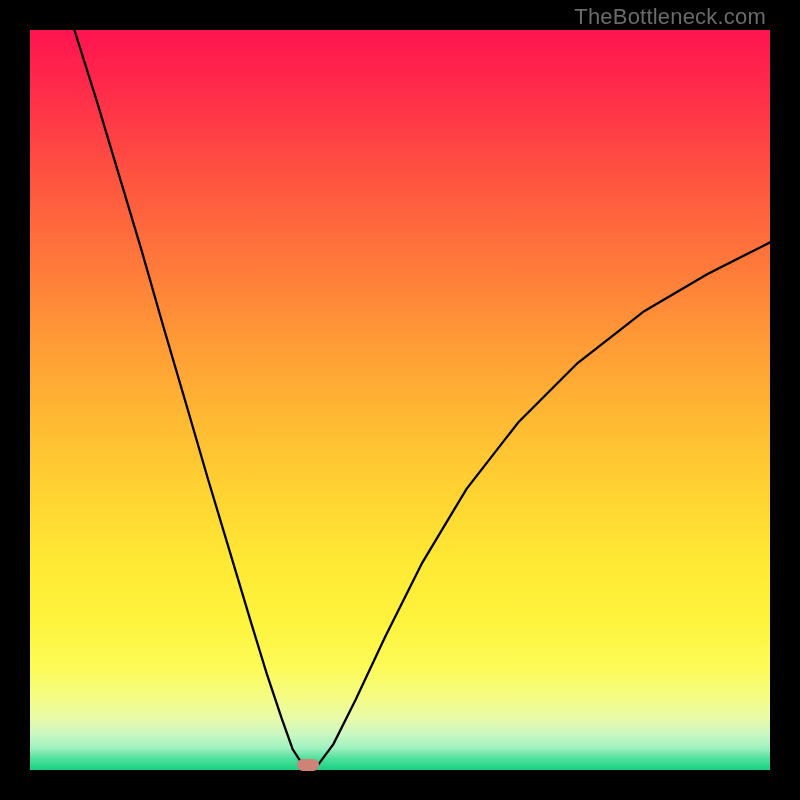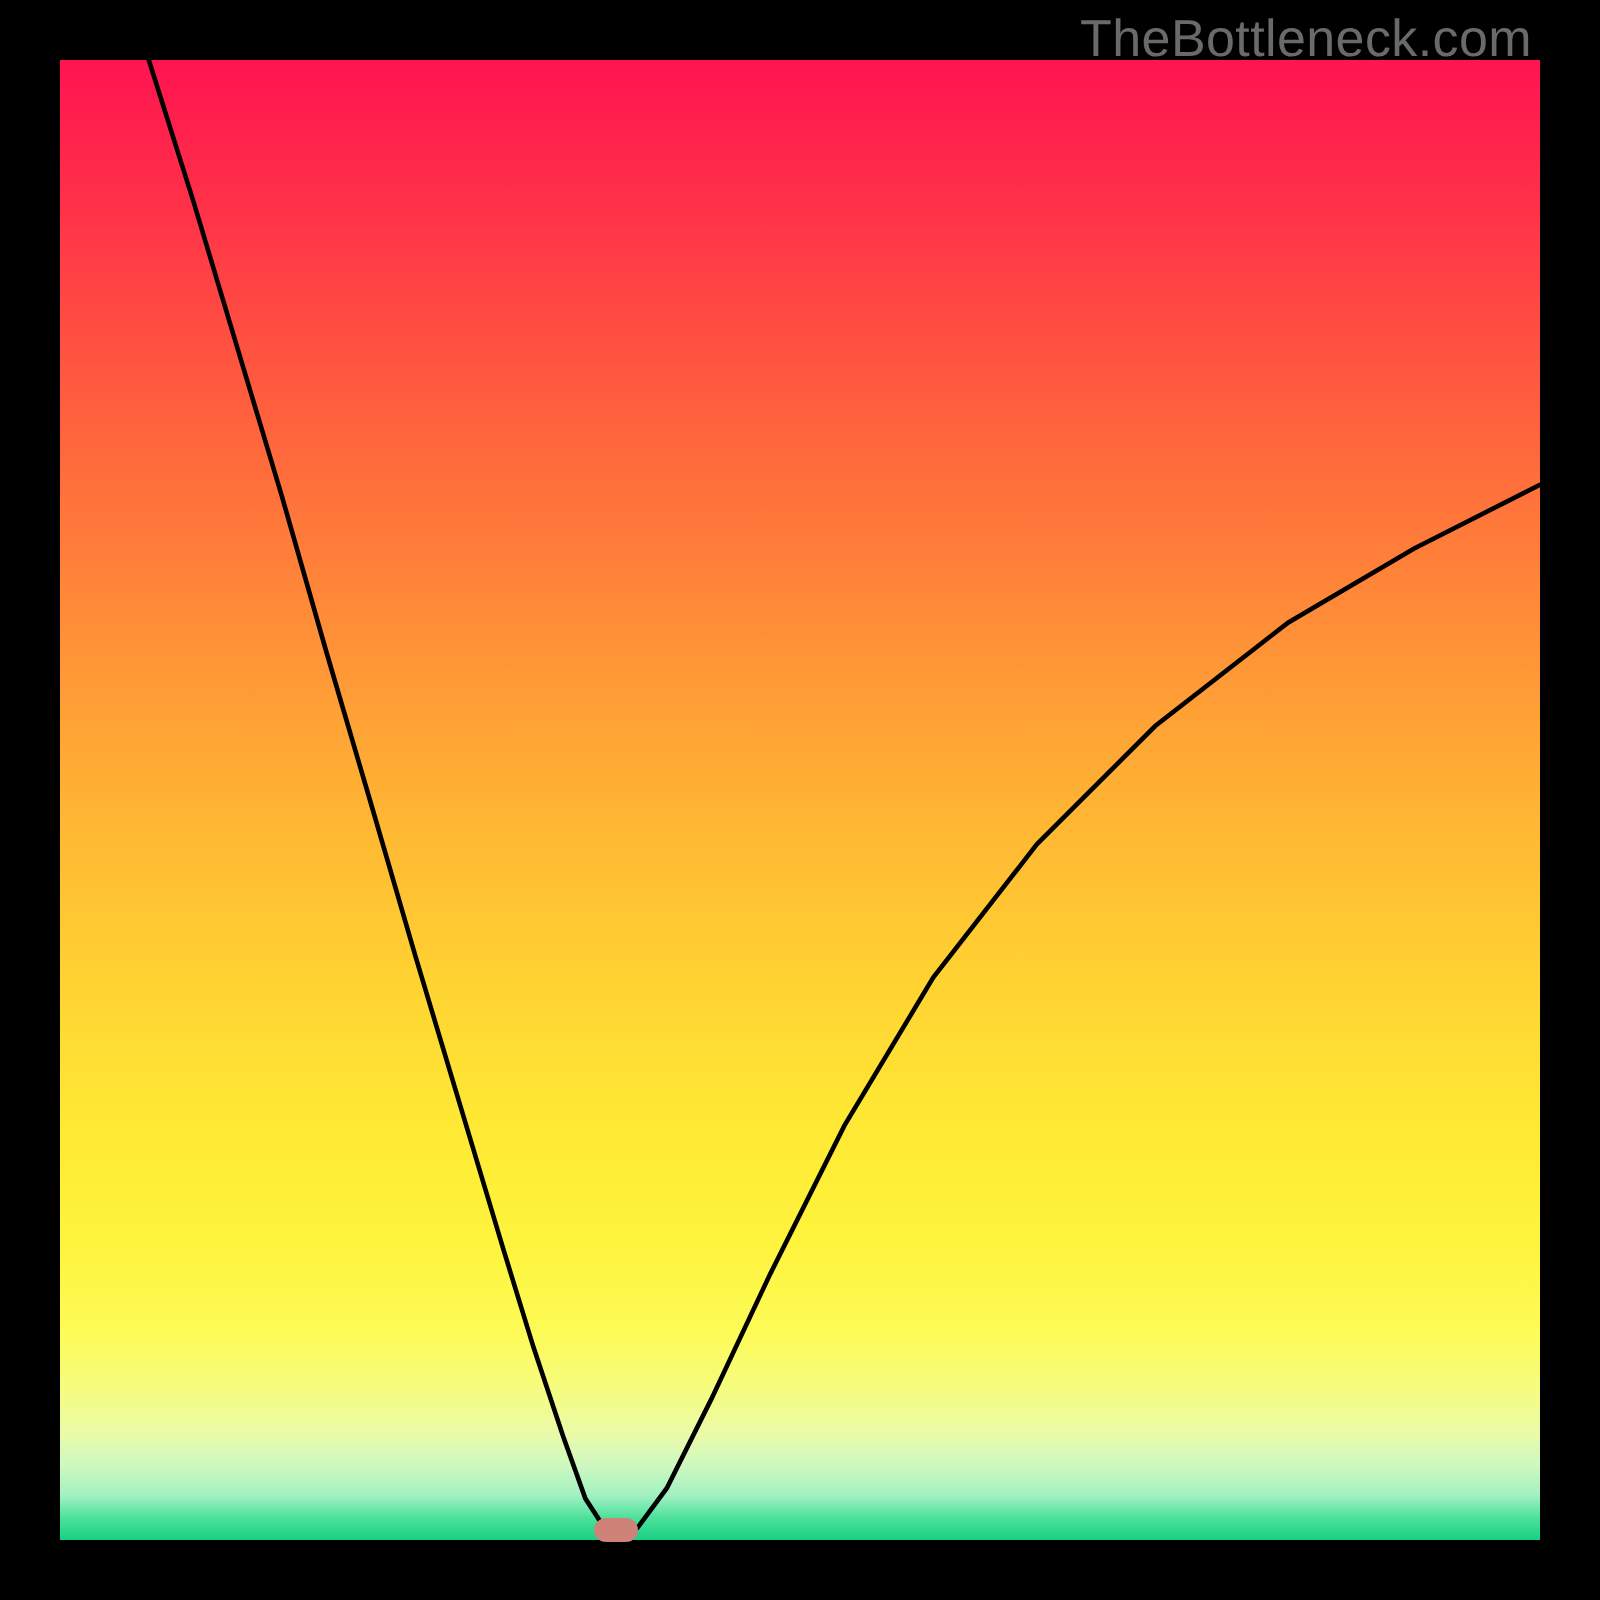--- a/index.html
+++ b/index.html
@@ -42,21 +42,21 @@
       #a1f1c1 97%,
       #4de09b 98.5%,
       #17d183 100%
     );
   }
   .watermark {
     position: absolute;
     top: 4px;
     right: 34px;
     color: #6a6a6a;
-    font-size: 26px;
+    font-size: 22px;
     font-weight: 500;
     letter-spacing: 0.2px;
     user-select: none;
   }
   .marker {
     position: absolute;
     width: 22px;
     height: 12px;
     border-radius: 6px;
     background: #cf8277;

